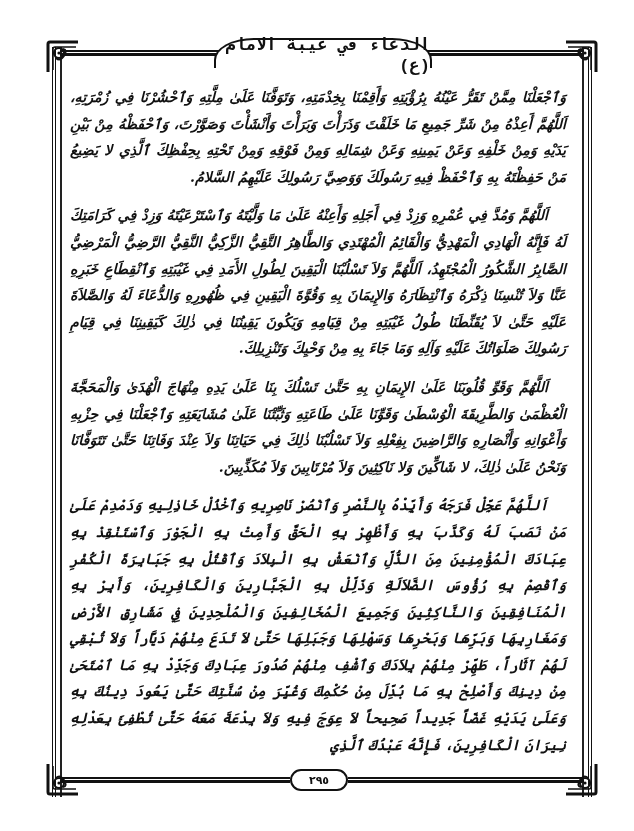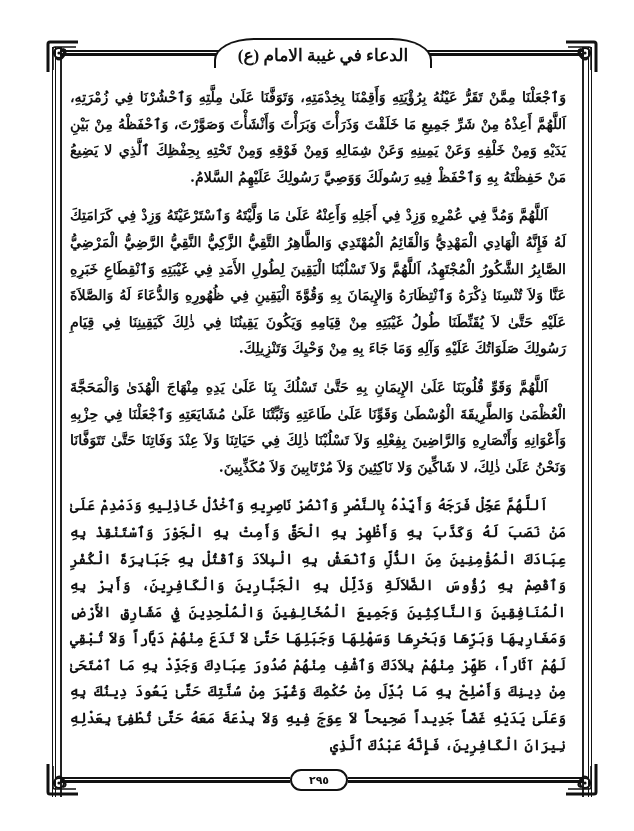--- a/index.html
+++ b/index.html
@@ -35,38 +35,38 @@
   .corner.br { left: 564px; top: 762px; transform: scale(-1,-1); }
 
   
   .title-box {
     position: absolute; left: 214px; top: 38px; width: 218px; height: 30px;
     background: #fff; border: 2px solid #111; border-top-left-radius: 40px 22px; border-top-right-radius: 40px 22px;
     border-bottom: none; box-sizing: border-box;
     display: flex; align-items: center; justify-content: center;
   }
   .title-box span {
-    font-family: Liberation Serif, serif; font-weight: bold; font-size: 17px; direction: rtl; color: #111; margin-top: 2px;
+    font-family: Liberation Mono, monospace; font-weight: bold; font-size: 17px; direction: rtl; color: #111; margin-top: 2px;
   }
 
   
   .pagenum-box {
     position: absolute; left: 290px; top: 769px; width: 58px; height: 22px;
     background: #fff; border: 2px solid #111; border-radius: 12px; box-sizing: border-box;
     display: flex; align-items: center; justify-content: center;
   }
   .pagenum-box span { font-weight: bold; font-size: 11px; direction: rtl; color: #111; }
 
   
   .content {
     position: absolute; left: 70px; top: 84px; width: 496px;
     direction: rtl; text-align: justify; text-align-last: right;
     font-family: "DejaVu Serif", serif; font-weight: bold; font-size: 14.2px; line-height: 26.6px; color: #111;
   }
-  .para { margin: 0 0 12px 0; text-indent: 0; }
+  .para { margin: 0 0 12px 0; text-indent: 0; font-style: italic; }
   .para.indent { text-indent: 18px; }
 </style>
 </head>
 <body>
 
 <div>
 
   <div class="frame"></div>
 
   <div class="rule top-left"></div>

